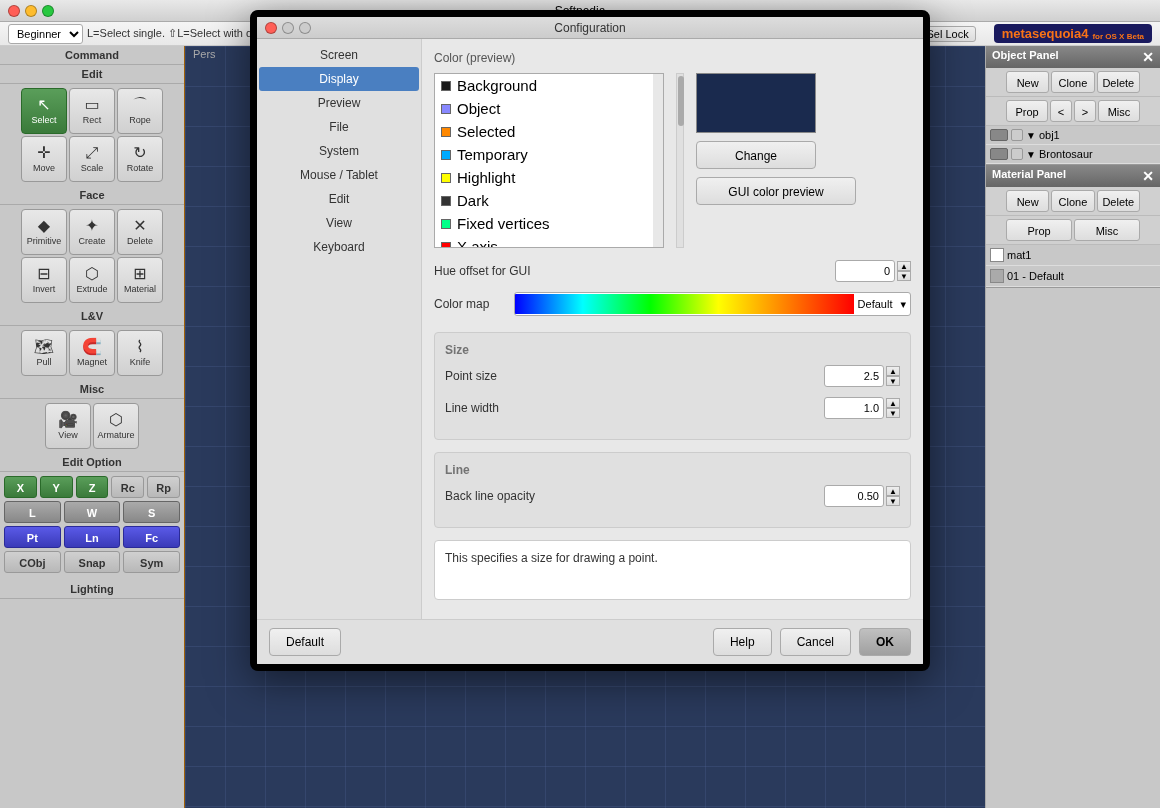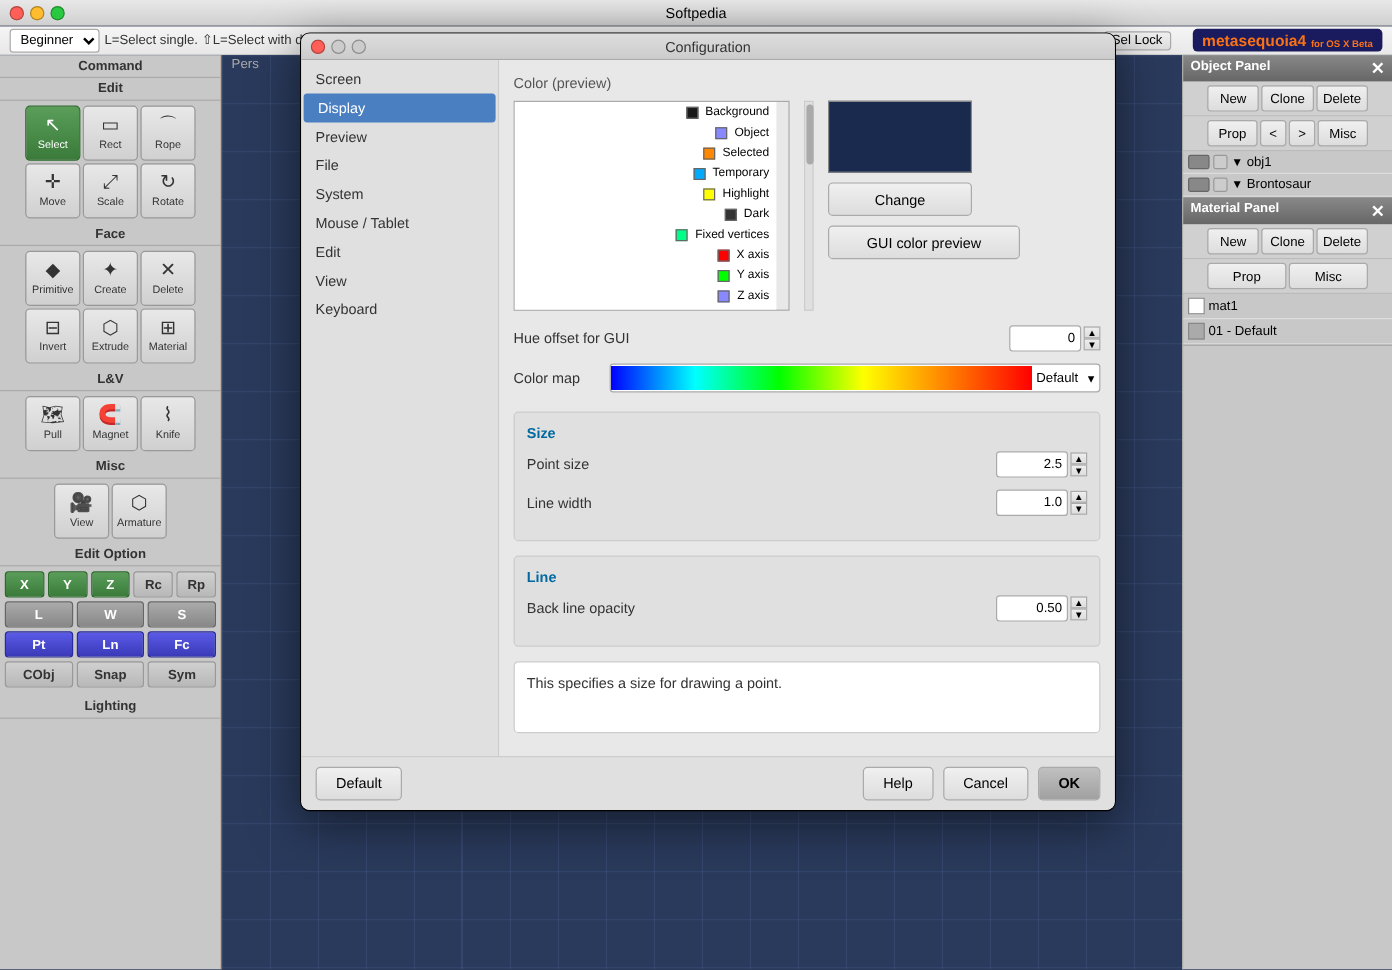--- a/index.html
+++ b/index.html
@@ -251,26 +251,26 @@
       position: absolute;
       top: 0; left: 0; right: 0; bottom: 0;
       display: flex;
       align-items: center;
       justify-content: center;
       z-index: 100;
     }
     .dialog {
       width: 680px;
       background: #e8e8e8;
-      border: 1px solid #000000;
+      border: 7px solid #000000;
       border-radius: 8px;
       box-shadow: 0 10px 40px rgba(0,0,0,0.5);
       overflow: hidden;
       position: absolute;
-      top: 27px;
+      top: 10px;
       left: 250px;
     }
     .dialog-title-bar {
       background: linear-gradient(to bottom, #ddd, #ccc);
       height: 22px;
       display: flex;
       align-items: center;
       justify-content: center;
       border-bottom: 1px solid #aaa;
       position: relative;
@@ -290,20 +290,21 @@
       width: 165px;
       background: #e0e0e0;
       border-right: 1px solid #ccc;
       padding: 4px 0;
     }
     .dialog-nav-item {
       padding: 5px 12px;
       font-size: 12px;
       color: #333;
       cursor: pointer;
+      text-align: center;
     }
     .dialog-nav-item.active {
       background: #4a7fc1;
       color: white;
       border-radius: 3px;
       margin: 0 2px;
     }
 
     .dialog-content {
       flex: 1;
@@ -321,23 +322,22 @@
     .color-section {
       display: flex;
       gap: 12px;
       margin-bottom: 12px;
     }
     .color-list-item {
       display: flex;
       align-items: center;
       padding: 3px 6px;
       gap: 6px;
-      font-size: 10px;
-      cursor: pointer;
-      justify-content: flex-end;
+      font-size: 15px;
+      cursor: pointer;
     }
     .color-dot {
       width: 10px; height: 10px;
       border: 1px solid #666;
       flex-shrink: 0;
     }
     .color-preview-area {
       display: flex;
       flex-direction: column;
       gap: 8px;
@@ -433,21 +433,21 @@
     .size-section {
       background: #e0e0e0;
       border: 1px solid #ccc;
       border-radius: 4px;
       padding: 10px;
       margin-bottom: 12px;
     }
     .size-title {
       font-size: 12px;
       font-weight: bold;
-      color: #0369a1;
+      color: #737373;
       margin-bottom: 8px;
     }
 
     
     .line-section {
       background: #e0e0e0;
       border: 1px solid #ccc;
       border-radius: 4px;
       padding: 10px;
       margin-bottom: 12px;

